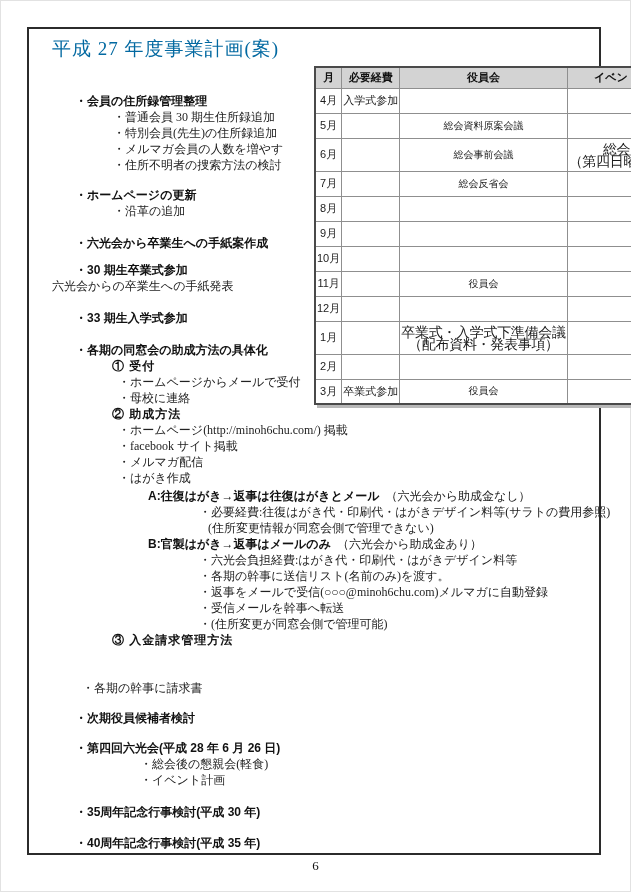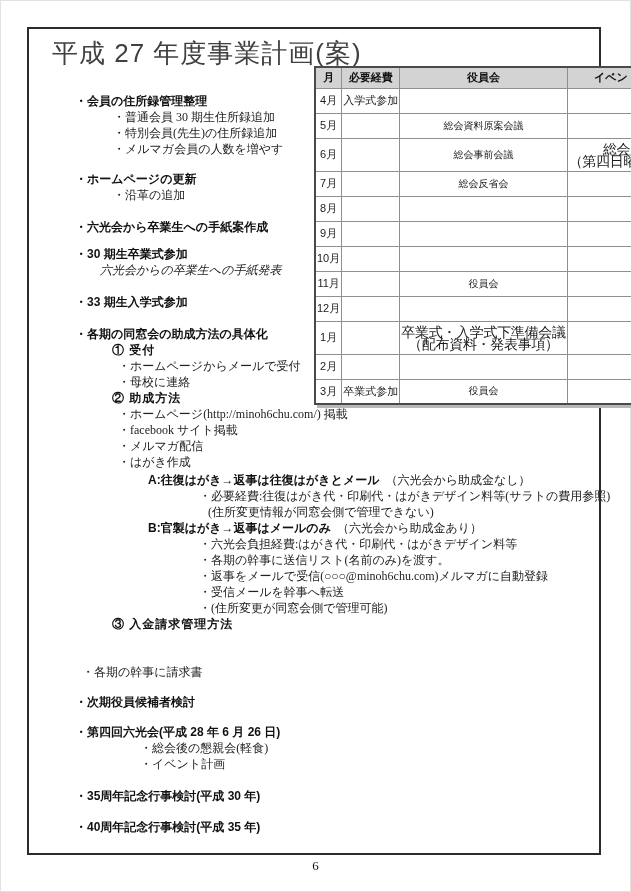--- a/index.html
+++ b/index.html
@@ -16,42 +16,42 @@
   .page-frame {
     position: absolute;
     left: 27px; top: 27px;
     width: 574px; height: 828px;
     border: 2px solid #2b2b2b;
     background: #ffffff;
   }
   .doc-title {
     position: absolute;
     left: 52px; top: 36px;
-    font-family: Liberation Sans, sans-serif;
-    font-size: 26px;
+    font-family: Liberation Serif, serif;
+    font-size: 19px;
     letter-spacing: 1px;
-    color: #404040;
+    color: #0369a1;
     white-space: nowrap;
   }
   .outline {
     position: absolute;
     left: 0; top: 93px;
     width: 631px;
   }
   .line {
     height: 16px;
     line-height: 16px;
     font-size: 12px;
     white-space: nowrap;
     color: #222;
   }
   
   .h    { padding-left: 75px;  font-family: "Liberation Sans", sans-serif; font-weight: bold; color: #111; }
   .s1   { padding-left: 113px; }
-  .s1b  { padding-left: 100px; font-style: italic; }
+  .s1b  { padding-left: 52px; }
   .num  { padding-left: 112px; font-family: "Liberation Sans", sans-serif; font-weight: bold; color: #111; letter-spacing: 1px; }
   .s2   { padding-left: 118px; }
   .s2b  { padding-left: 140px; }
   .s2c  { padding-left: 82px; margin-top: 32px; }
   .ab   { padding-left: 148px; font-family: "Liberation Sans", sans-serif; font-weight: bold; color: #111; }
   .s3   { padding-left: 199px; }
   .s3p  { padding-left: 208px; }
   .line .tail {
     font-family: "Liberation Serif", serif;
     font-weight: normal;
@@ -199,20 +199,21 @@
         <td class="col3"></td>
       </tr>
     </tbody>
 </table>
 
 <div class="outline">
     <div class="line h"><span>・会員の住所録管理整理</span></div>
     <div class="line s1"><span>・普通会員 30 期生住所録追加</span></div>
     <div class="line s1"><span>・特別会員(先生)の住所録追加</span></div>
     <div class="line s1"><span>・メルマガ会員の人数を増やす</span></div>
+    <div class="line s1"><span>・住所不明者の捜索方法の検討</span></div>
     <div class="line h" style="margin-top: 14px;"><span>・ホームページの更新</span></div>
     <div class="line s1"><span>・沿革の追加</span></div>
     <div class="line h" style="margin-top: 16px;"><span>・六光会から卒業生への手紙案作成</span></div>
     <div class="line h" style="margin-top: 11px;"><span>・30 期生卒業式参加</span></div>
     <div class="line s1b"><span>六光会からの卒業生への手紙発表</span></div>
     <div class="line h" style="margin-top: 16px;"><span>・33 期生入学式参加</span></div>
     <div class="line h" style="margin-top: 16px;"><span>・各期の同窓会の助成方法の具体化</span></div>
     <div class="line num"><span>① 受付</span></div>
     <div class="line s2"><span>・ホームページからメールで受付</span></div>
     <div class="line s2"><span>・母校に連絡</span></div>

